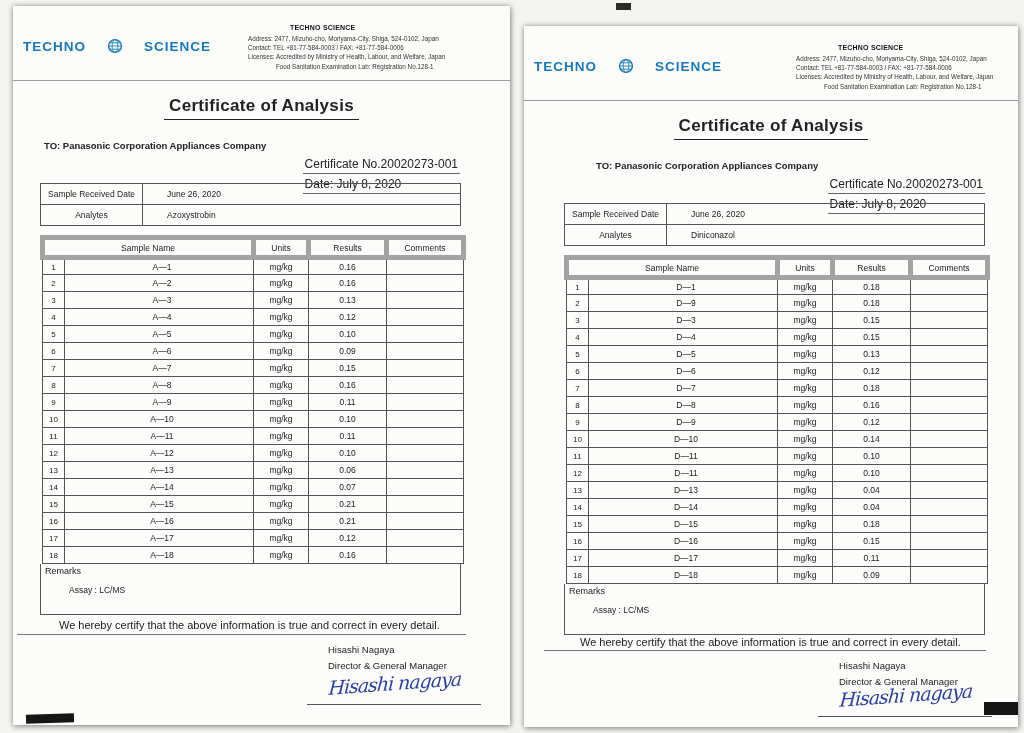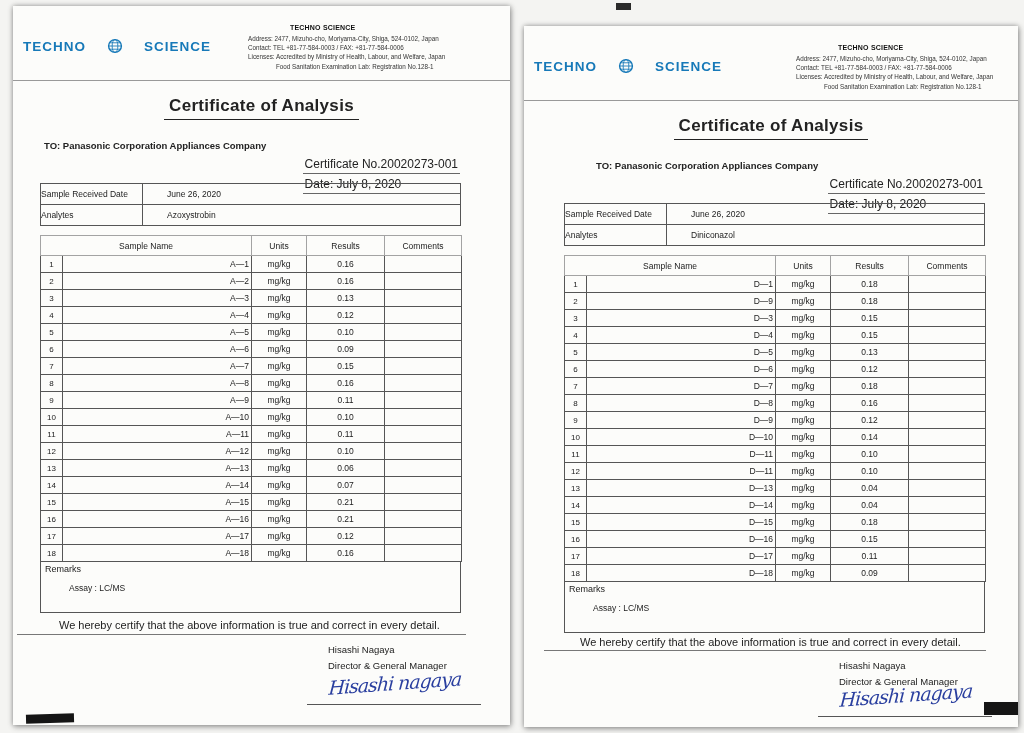--- a/index.html
+++ b/index.html
@@ -41,29 +41,29 @@
   .to-line { position:absolute; left:31px; top:134px; font-size:9.5px; font-weight:bold; }
   .sheet-right .to-line { left:72px; }
 
   .meta { position:absolute; right:50px; top:151px; font-size:12px; color:#222; }
   .sheet-right .meta { right:33px; }
   .meta-line { border-bottom:1px solid #666; padding:0 2px 2px; margin-bottom:3px; min-width:122px; }
 
   .info-table { position:absolute; left:27px; top:177px; width:421px; border-collapse:collapse; font-size:8.5px; }
   .sheet-right .info-table { left:40px; }
   .info-table td { border:1px solid #555; height:21px; }
-  .info-label { width:102px; }
+  .info-label { width:102px; text-align:center; }
   .info-value { padding-left:24px; }
 
   .table-zone { position:absolute; left:27px; top:229px; width:421px; }
   .sheet-right .table-zone { left:40px; }
   .main-table { width:100%; border-collapse:collapse; font-size:8.5px; table-layout:fixed; }
-  .main-table th { border:1px solid #a3a3a3; height:20px; font-weight:normal; text-align:center; }
+  .main-table th { border:5px solid #a3a3a3; height:20px; font-weight:normal; text-align:center; }
   .main-table td { border:1px solid #555; height:17px; text-align:center; padding:0 2px; overflow:hidden; }
-  .main-table td.c-name { text-align:right; padding-left:8px; }
+  .main-table td.c-name { text-align:center; padding-left:8px; }
   .main-table td.c-no { font-size:8px; }
   .w-no{width:22px;} .w-name{width:189px;} .w-units{width:55px;} .w-results{width:78px;} .w-comments{width:77px;}
 
   .remarks { border:1px solid #555; border-top:none; height:51px; font-size:9px; padding:2px 4px; }
   .assay { margin-left:24px; margin-top:9px; font-size:8.5px; }
 
   .certify { position:absolute; left:46px; top:613px; font-size:11px; }
   .sheet-right .certify { left:56px; top:610px; }
 
   .bottom-rule { position:absolute; left:4px; right:44px; top:628px; border-top:1px solid #777; }

